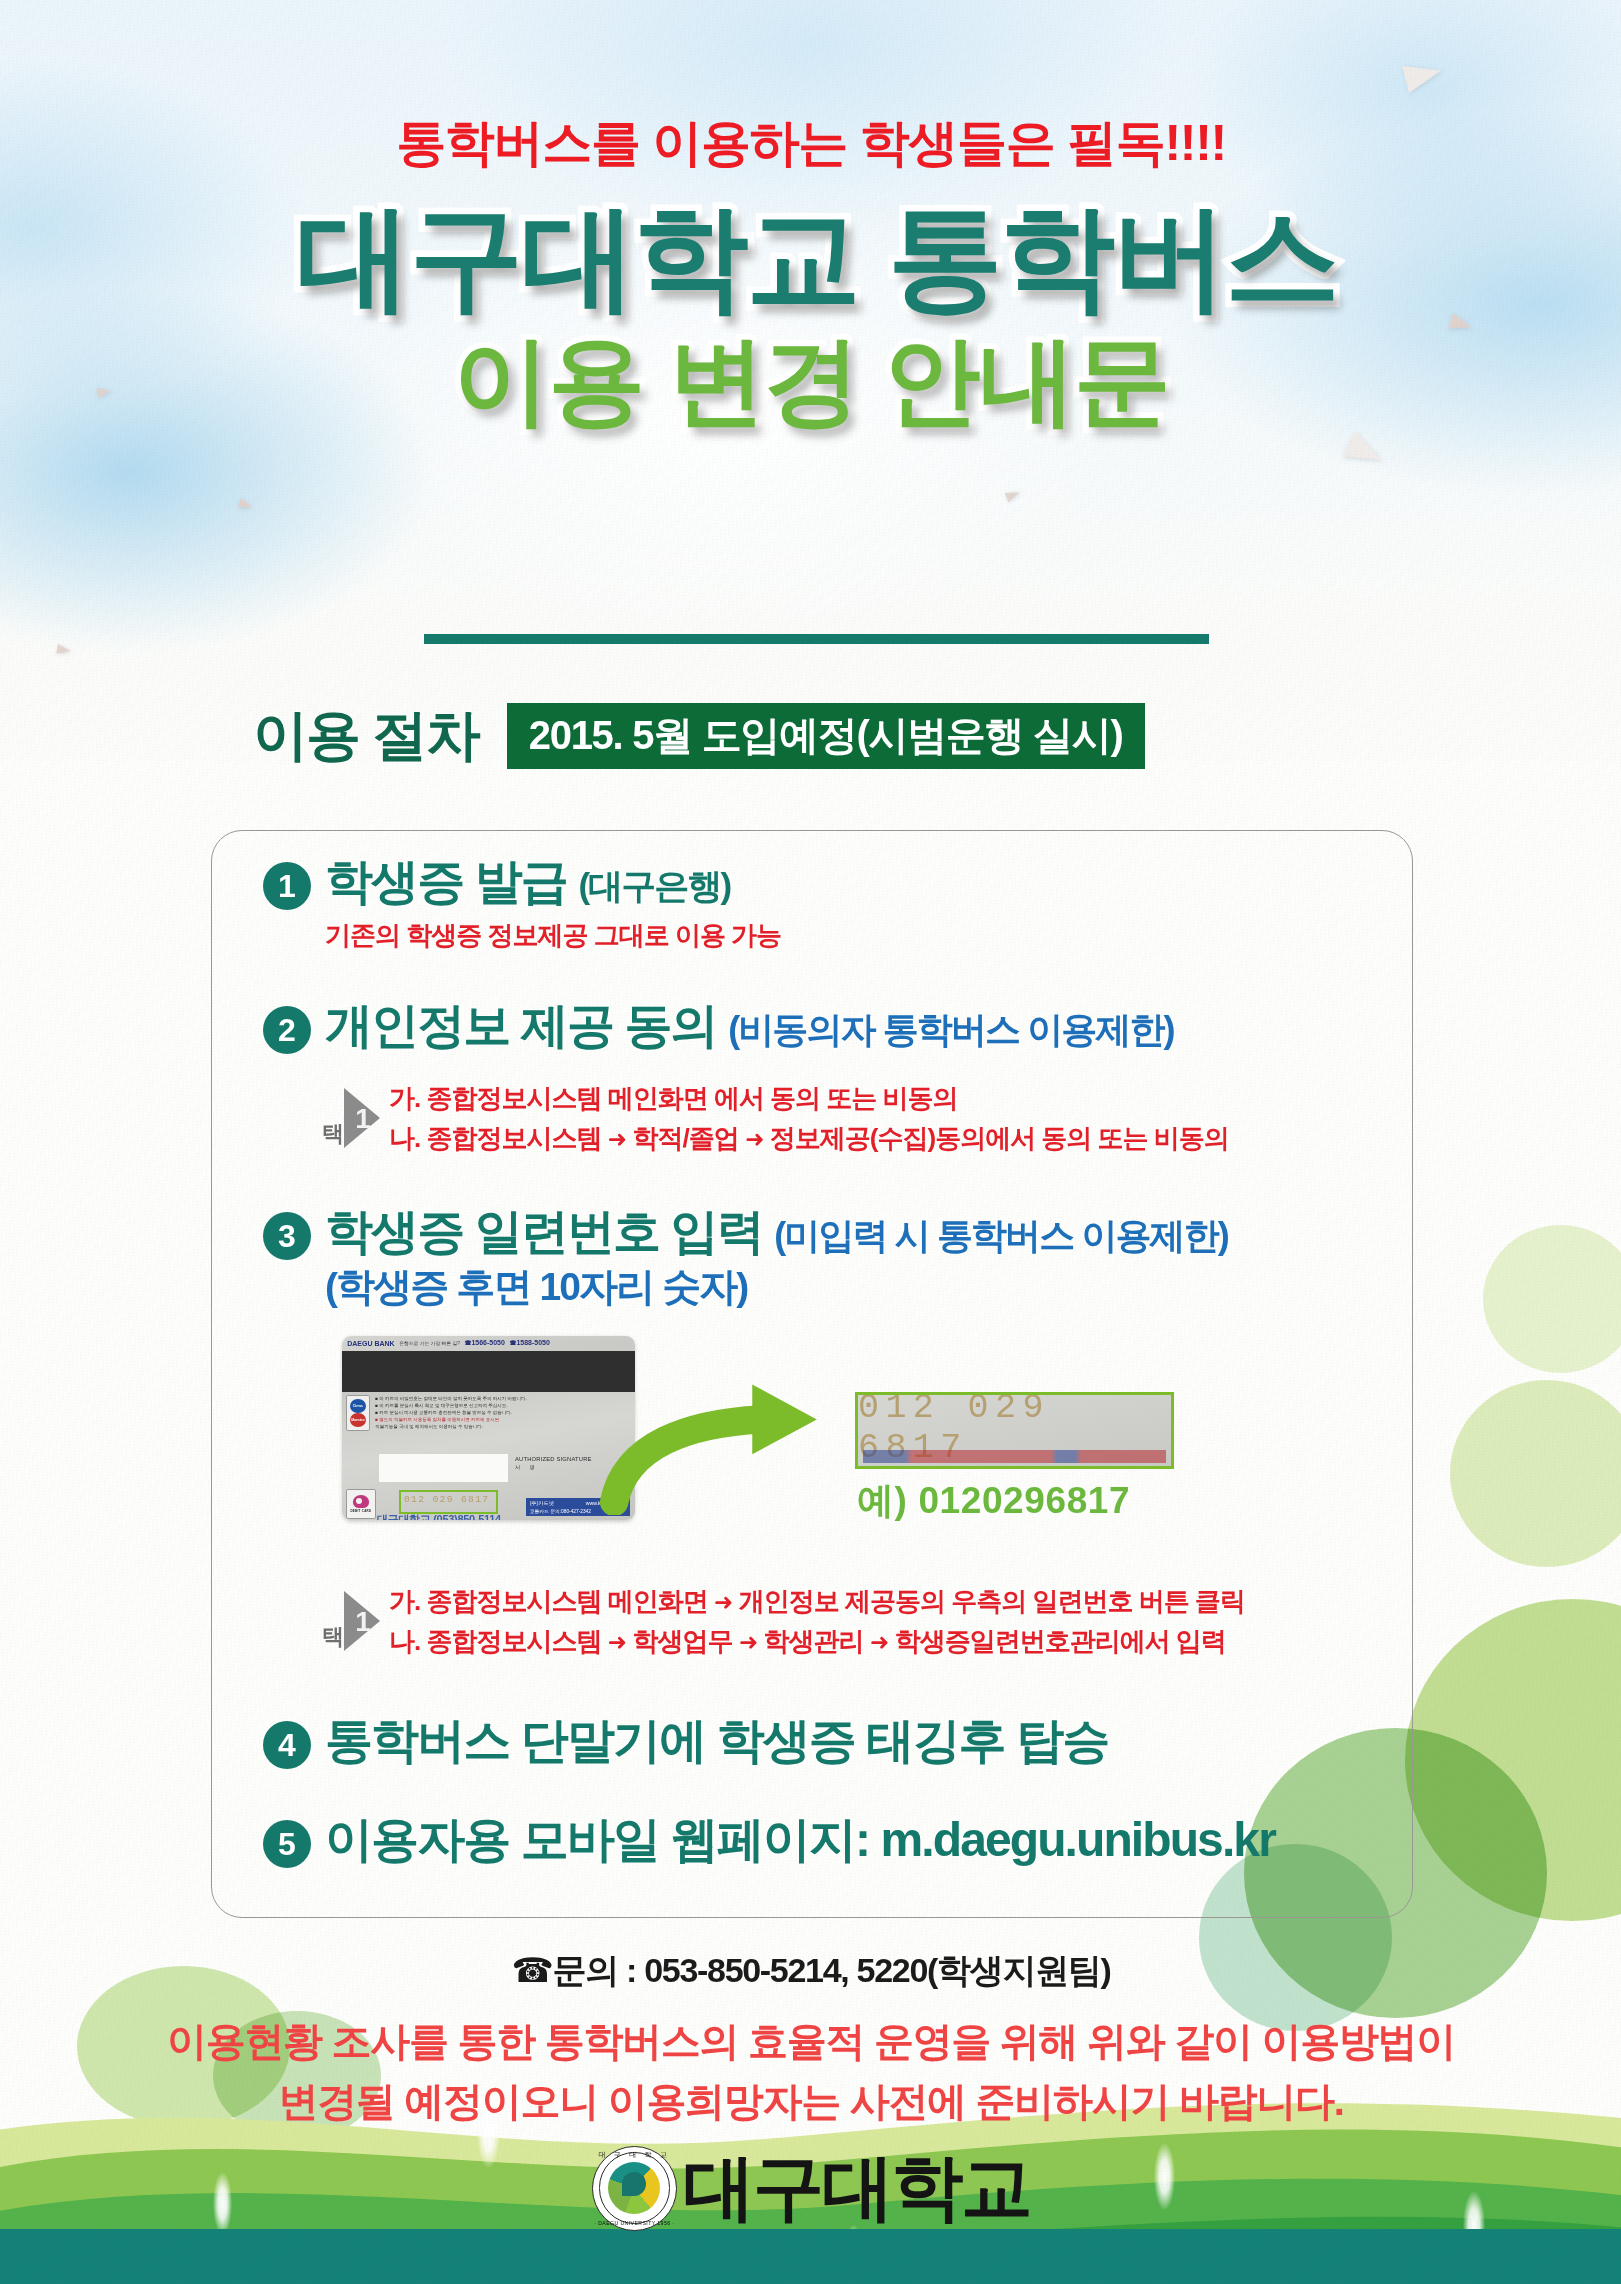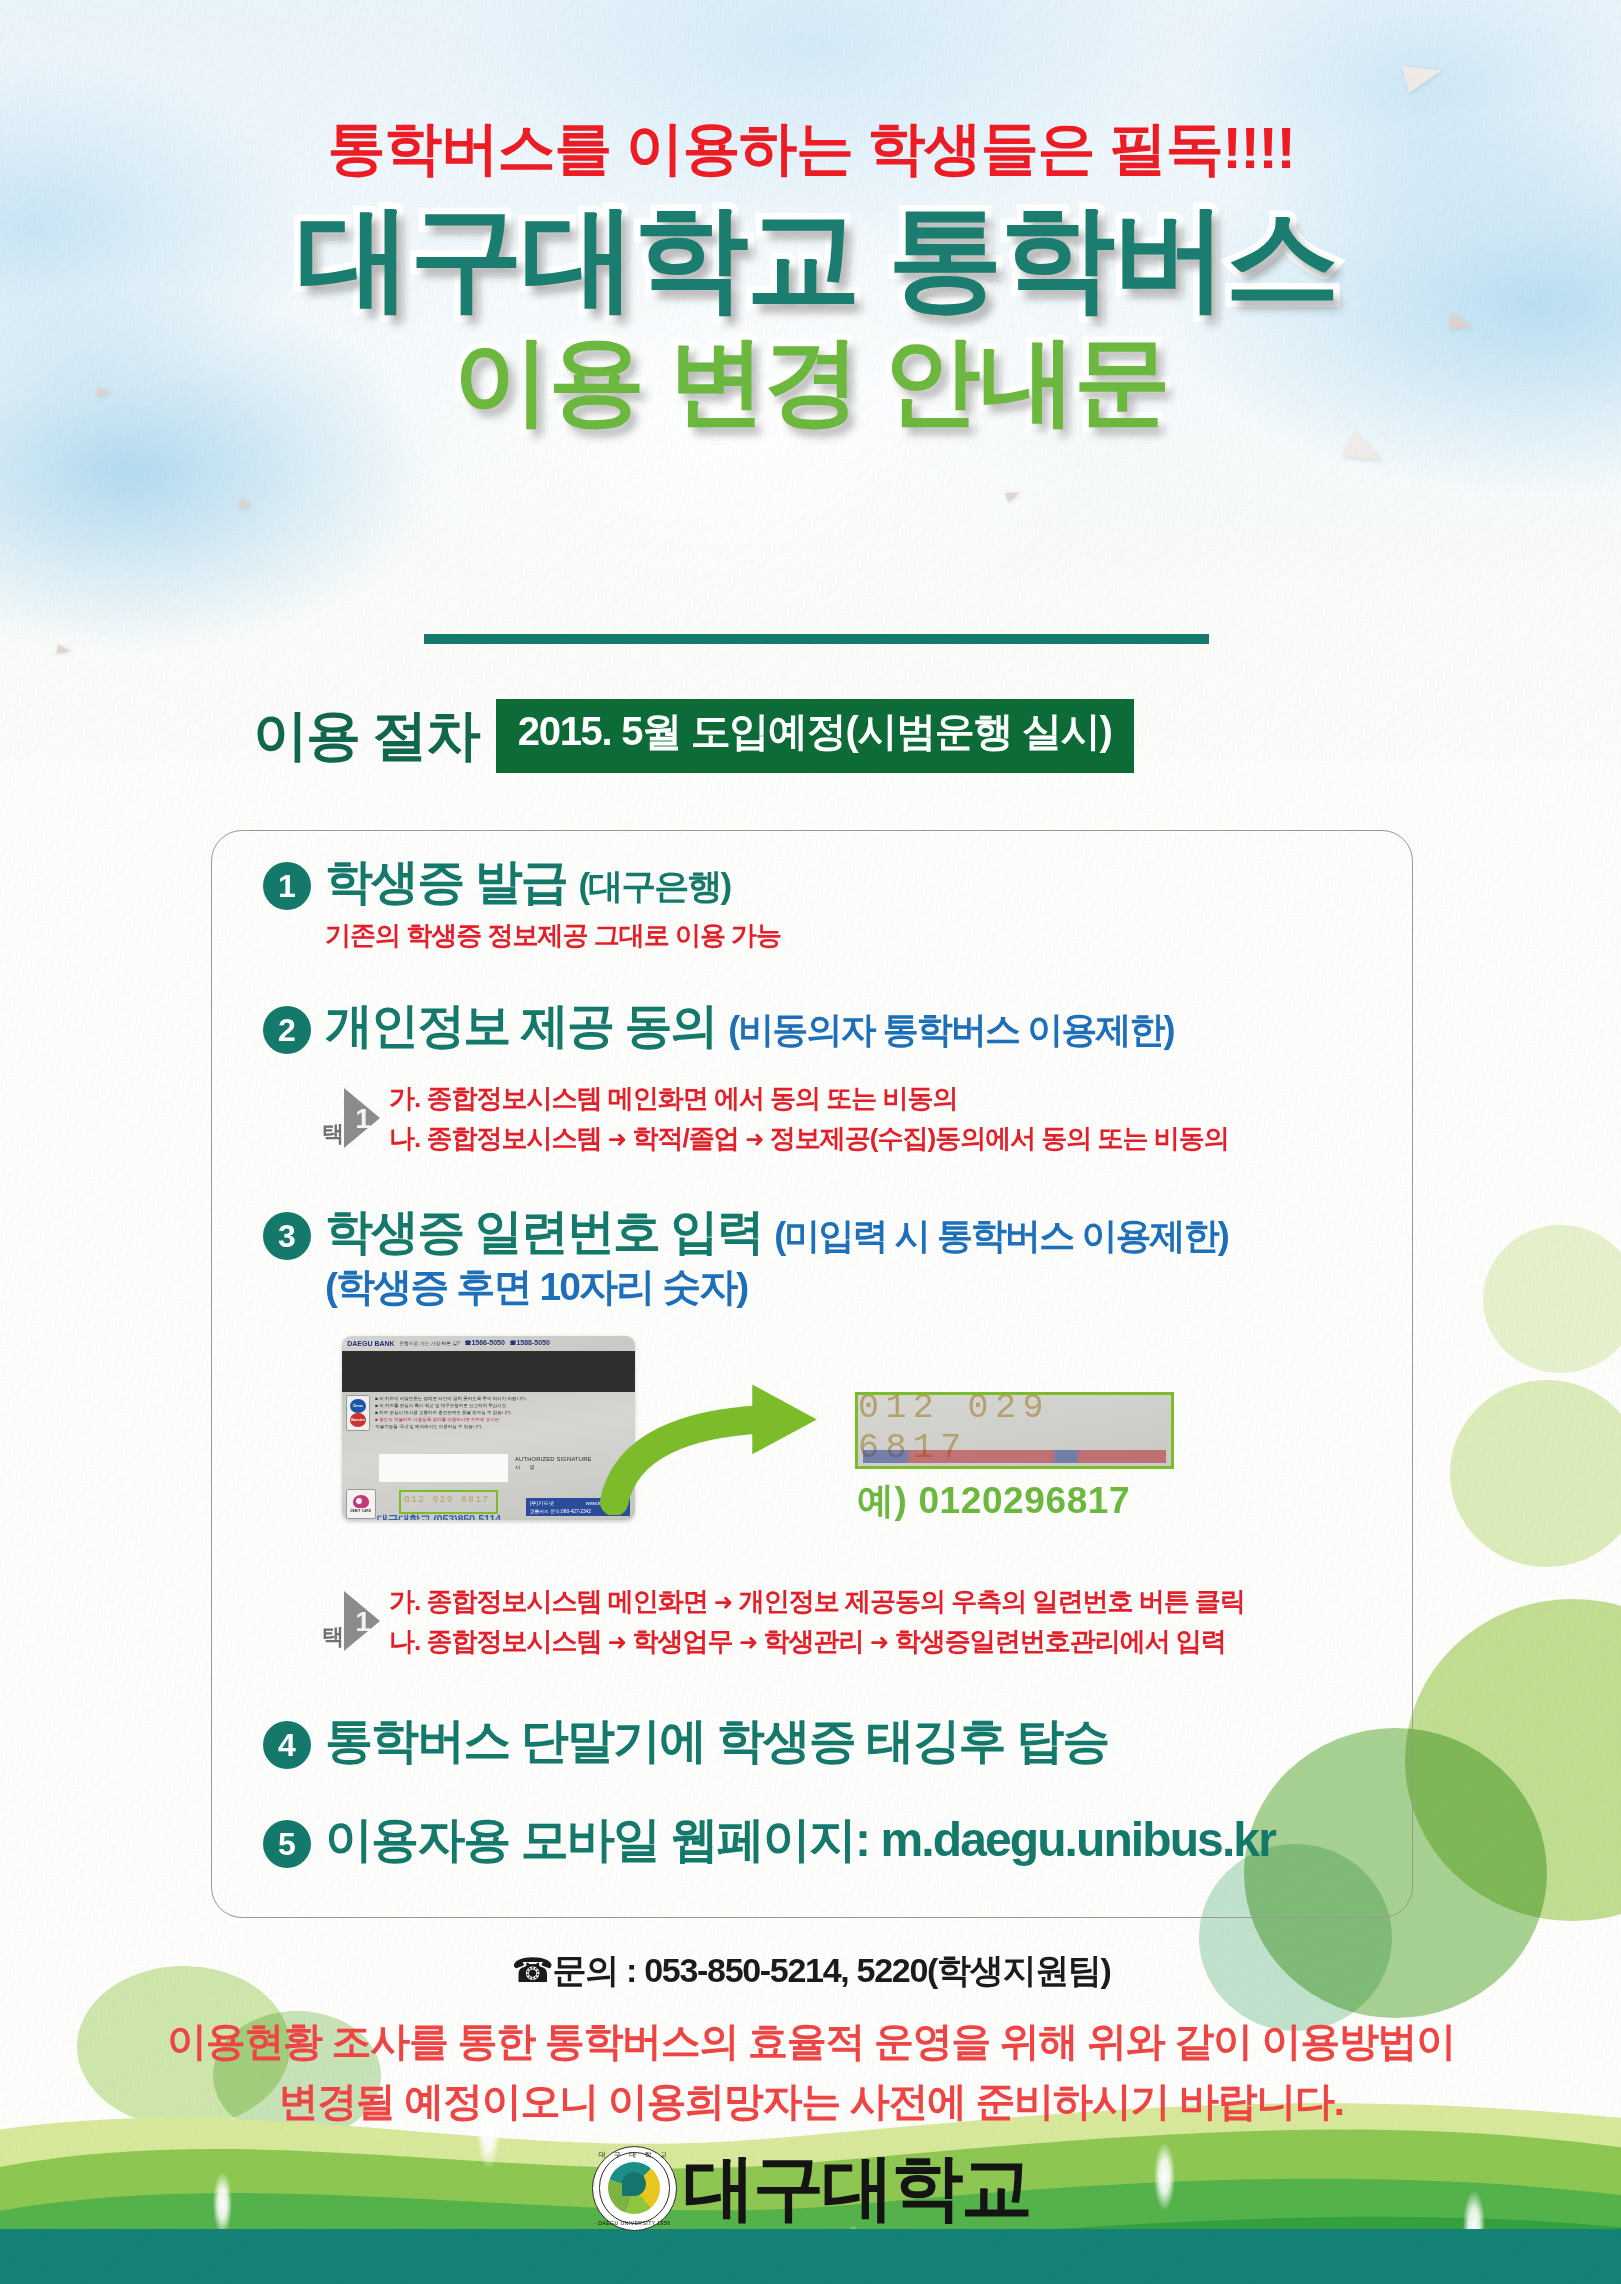--- a/index.html
+++ b/index.html
@@ -49,38 +49,38 @@
   .teal-bar{position:absolute;left:0;bottom:0;width:1622px;height:55px;background:#148177;}
 
   .sparkle{position:absolute;border-radius:50%;
     background:radial-gradient(ellipse at center, rgba(255,255,255,1) 0%, rgba(255,255,255,.85) 35%, rgba(255,255,255,0) 72%);}
 
   
   .page{position:absolute;left:0;top:0;width:1622px;height:2284px;}
 
   .kicker{
     position:absolute;left:0;top:110px;width:1622px;text-align:center;
-    color:#ec1b24;font-size:58px;font-weight:bold;letter-spacing:-1.3px;
+    color:#ec1b24;font-size:50px;font-weight:bold;letter-spacing:-1.3px;
   }
   .title-wrap{position:absolute;left:0;top:200px;width:1622px;text-align:center;}
   .title1{
     font-size:115px;font-weight:bold;letter-spacing:-2.6px;color:#1a7d6f;line-height:1.0;
     -webkit-text-stroke:13px #ffffff;paint-order:stroke fill;
     text-shadow:6.4px 7.7px 9px rgba(60,60,60,.40);
     margin-left:12px;
   }
   .title2{
     margin-top:17px;
     font-size:97px;font-weight:bold;letter-spacing:-1.9px;color:#6cb83f;line-height:1.0;
     -webkit-text-stroke:11.6px #ffffff;paint-order:stroke fill;
     text-shadow:5.8px 7px 8.4px rgba(60,60,60,.38);
   }
   .divider{position:absolute;left:424px;top:634px;width:785px;height:9.7px;background:#15796c;}
 
-  .sec-head{position:absolute;left:253px;top:699px;display:flex;gap:17px;}
+  .sec-head{position:absolute;left:253px;top:699px;display:flex;align-items:center;gap:28px;}
   .sec-head .lbl{font-size:55px;font-weight:bold;color:#11674e;letter-spacing:-1.9px;}
   .sec-head .banner{
     background:#0c6b36;color:#fff;font-size:40px;font-weight:bold;letter-spacing:-1.3px;
     padding:11.6px 22px 14px 22px;line-height:1;
   }
 
   .panel{
     position:absolute;left:211px;top:830px;width:1200px;height:1086px;
     border:1.9px solid #9b9892;border-radius:31px;background:transparent;
   }

